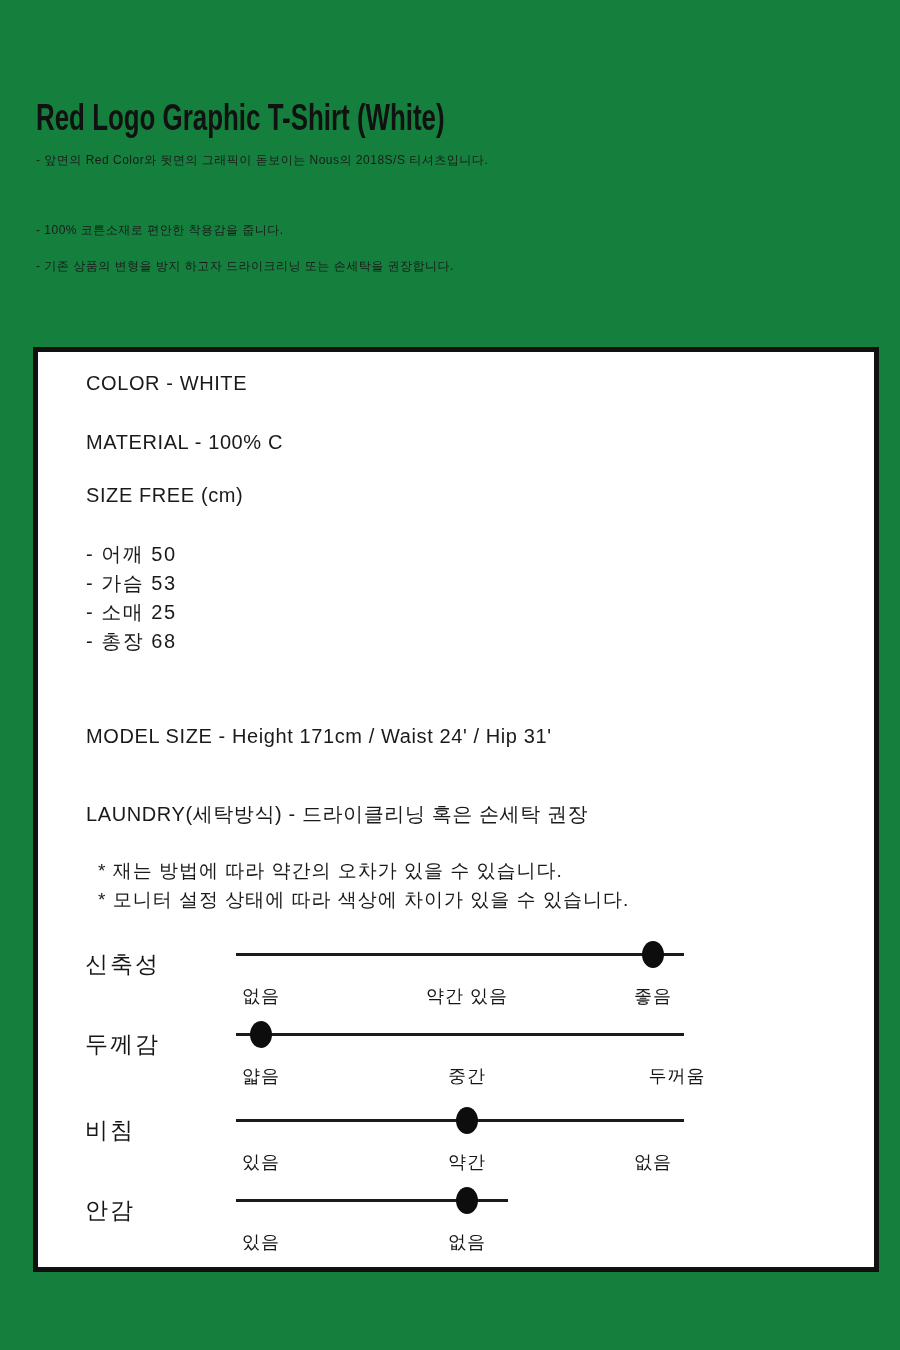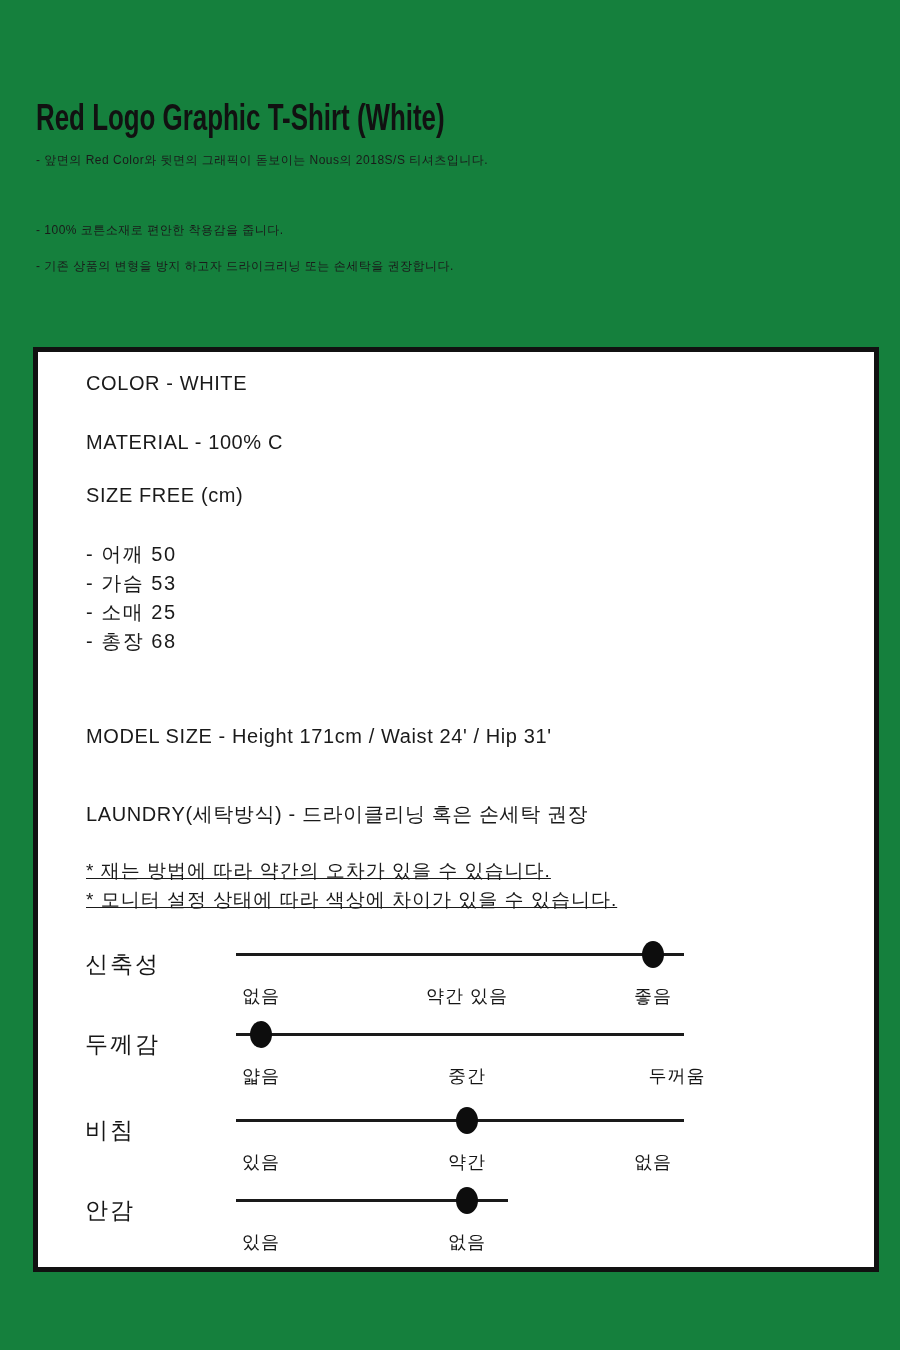--- a/index.html
+++ b/index.html
@@ -40,21 +40,21 @@
     font-size: 20px; letter-spacing: 0.6px; white-space: nowrap;
     color: #1a1a1a; line-height: 22px;
   }
   .pos-color    { top: 20px; }
   .pos-material { top: 79px; }
   .pos-sizehead { top: 132px; }
   .size-list    { position: absolute; left: 48px; top: 188px; }
   .size-item    { font-size: 20px; letter-spacing: 1.5px; line-height: 29px; white-space: nowrap; }
   .pos-model    { top: 373px; }
   .pos-laundry  { top: 451px; }
-  .notes-list   { position: absolute; left: 48px; top: 504px; text-decoration: underline; }
+  .notes-list   { position: absolute; left: 60px; top: 504px; }
   .note-line    { font-size: 19px; letter-spacing: 1px; line-height: 29px; white-space: nowrap; }
 
   
   .scale-row { position: absolute; left: 0; width: 100%; height: 60px; }
   .scale-name {
     position: absolute; left: 47px; top: 9px;
     font-size: 23px; letter-spacing: 2px; white-space: nowrap; color: #161616;
   }
   .scale-line {
     position: absolute; top: 13px; height: 3px;

